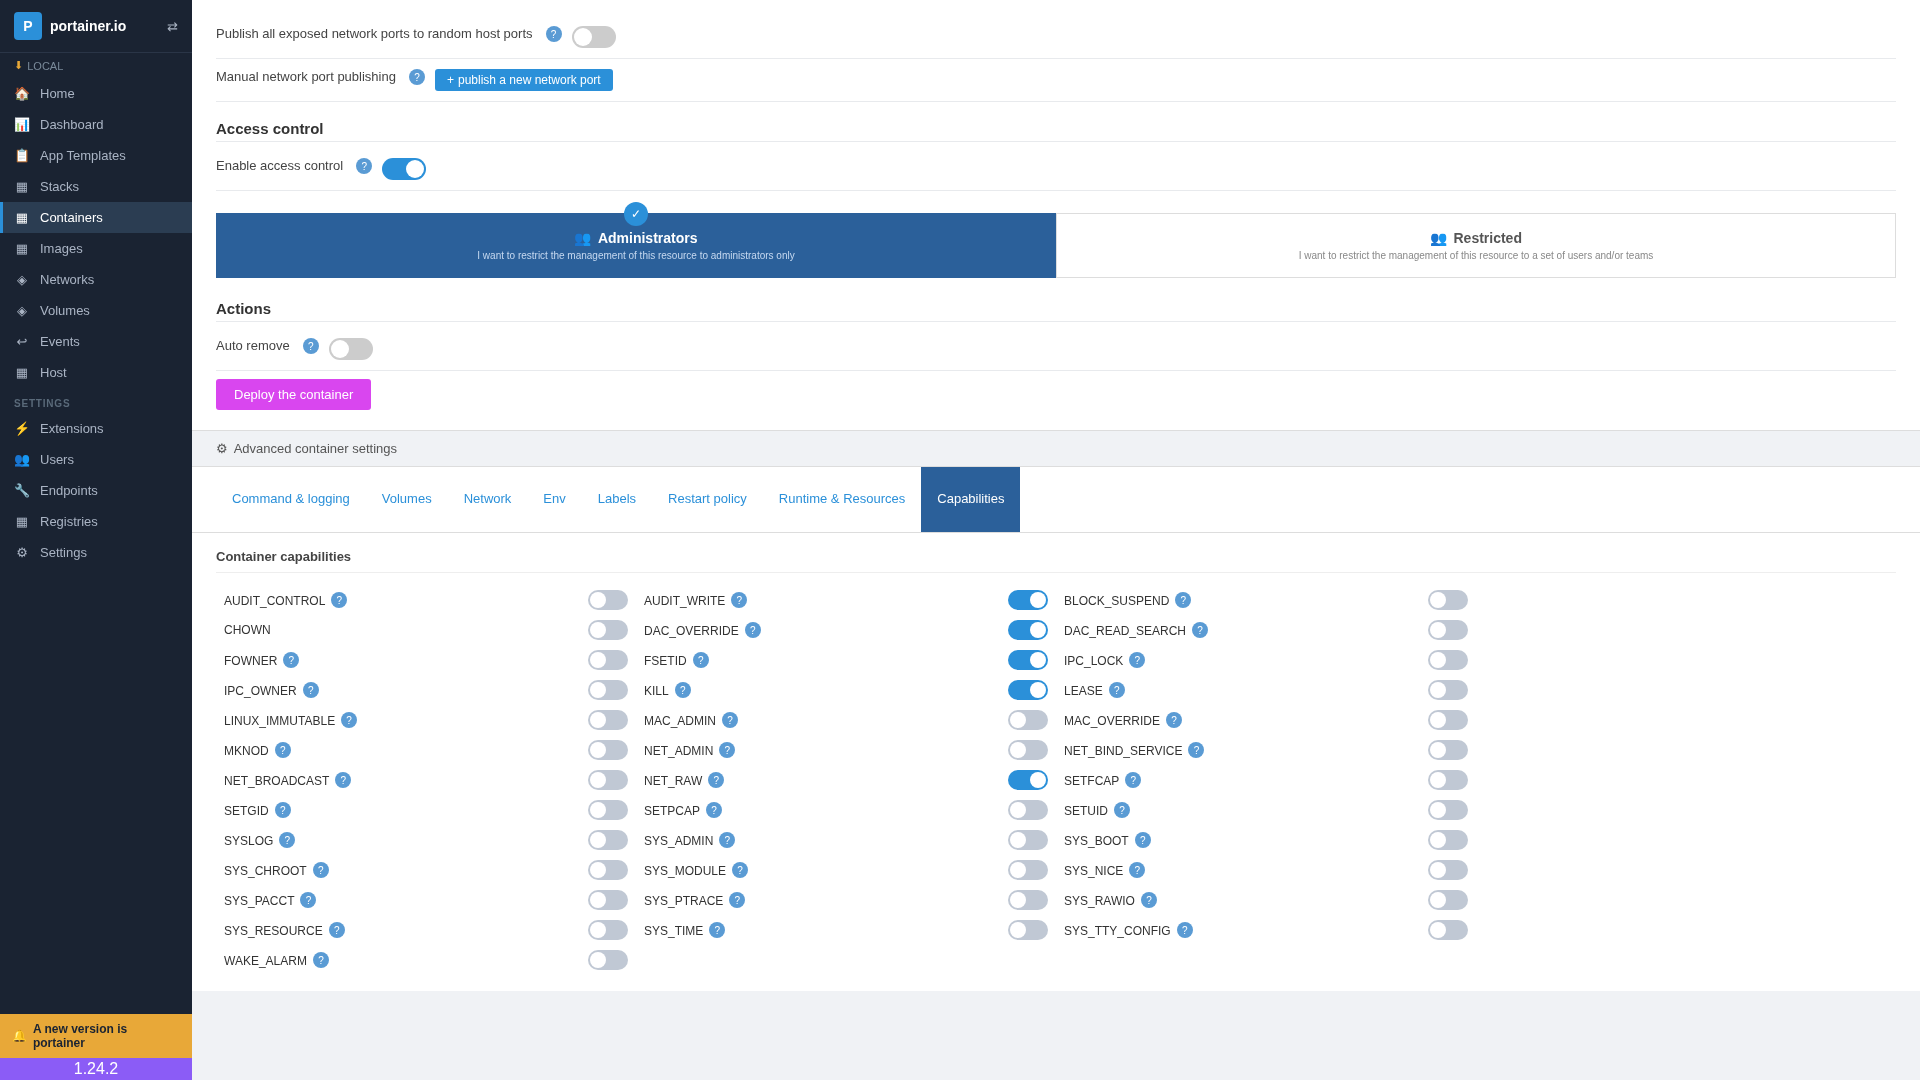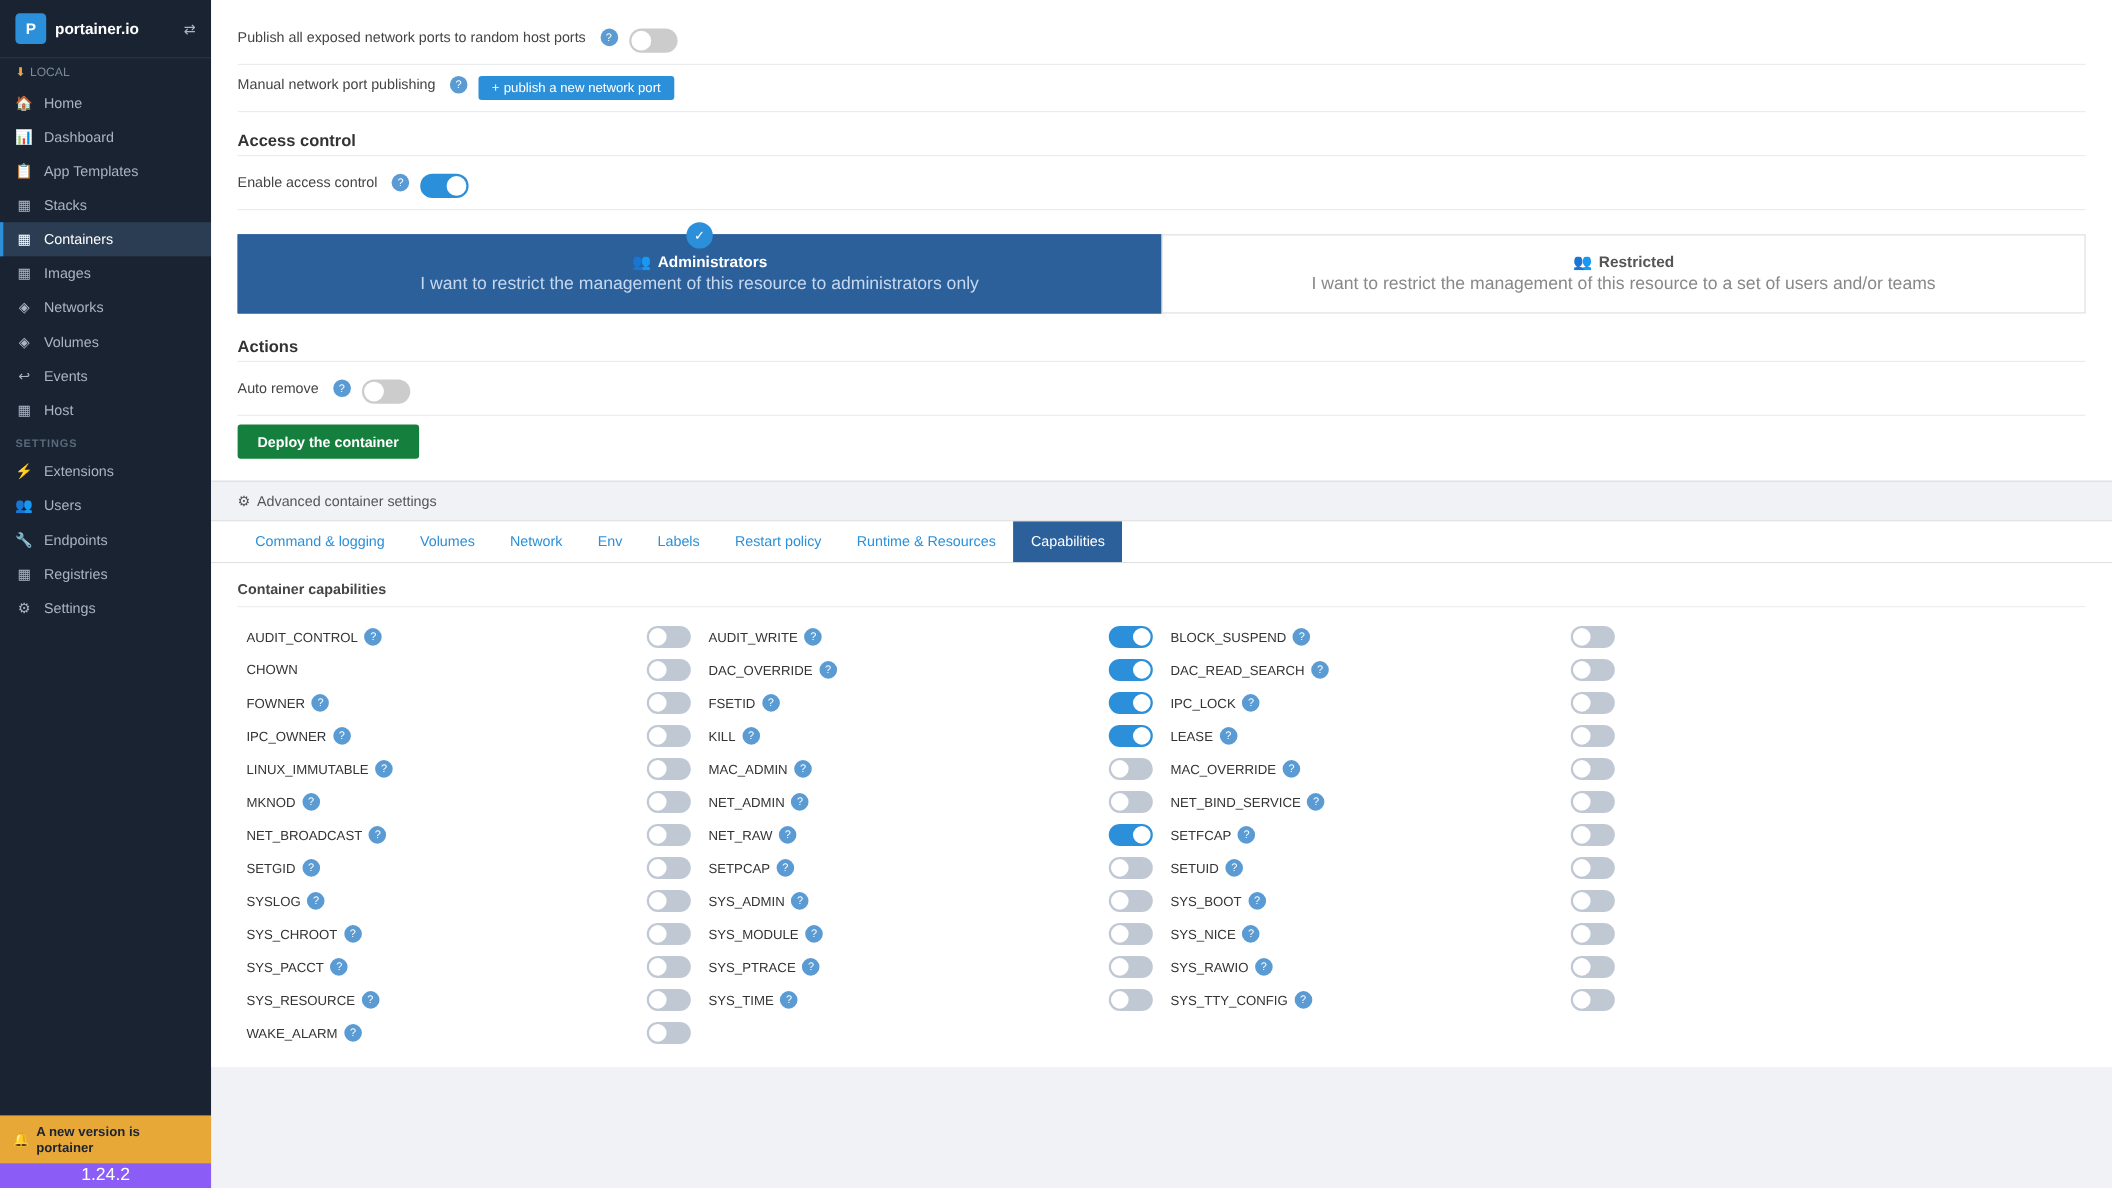--- a/index.html
+++ b/index.html
@@ -156,37 +156,37 @@
       position: relative;
       text-align: center;
     }
     .access-card.active {
       background: #2b609a;
       border-color: #2b609a;
       color: white;
     }
     .access-card.inactive { background: white; color: #555; }
     .access-card-title { font-size: 14px; font-weight: 600; margin-bottom: 4px; display: flex; align-items: center; justify-content: center; gap: 6px; }
-    .access-card-desc { font-size: 16px; text-align: center; }
+    .access-card-desc { font-size: 10px; text-align: center; }
     .access-card.active .access-card-desc { color: #c5d8f0; }
     .access-card.inactive .access-card-desc { color: #888; }
     .check-badge {
       position: absolute;
       top: -12px; left: 50%; transform: translateX(-50%);
       width: 24px; height: 24px;
       background: #2b90d9; color: white; border-radius: 50%;
       display: flex; align-items: center; justify-content: center;
       font-size: 12px;
     }
 
     
     .deploy-btn {
-      background: #15803d; color: white; border: none;
+      background: #d946ef; color: white; border: none;
       padding: 8px 18px; border-radius: 3px; cursor: pointer;
-      font-size: 13px; font-weight: 700;
+      font-size: 13px; font-weight: 400;
     }
 
     
     .advanced-header {
       background: #f0f2f5;
       padding: 10px 24px;
       font-size: 13px;
       color: #555;
       display: flex; align-items: center; gap: 6px;
       border-top: 1px solid #ddd;
@@ -194,21 +194,21 @@
     }
 
     
     .tabs-bar {
       display: flex;
       padding: 0 24px;
       border-bottom: 1px solid #ddd;
       background: white;
     }
     .tab {
-      padding: 10px 16px;
+      padding: 24px 16px;
       cursor: pointer;
       font-size: 13px;
       color: #2b90d9;
       border-bottom: 2px solid transparent;
       text-decoration: none;
     }
     .tab.active {
       background: #2b609a;
       color: white;
       border-bottom-color: transparent;

